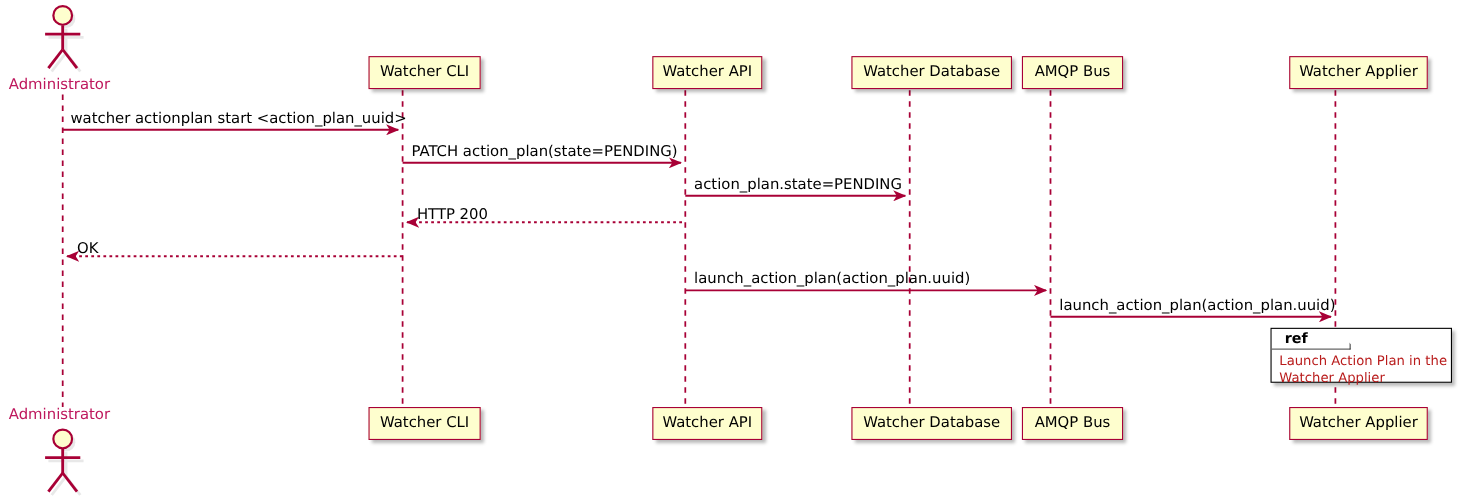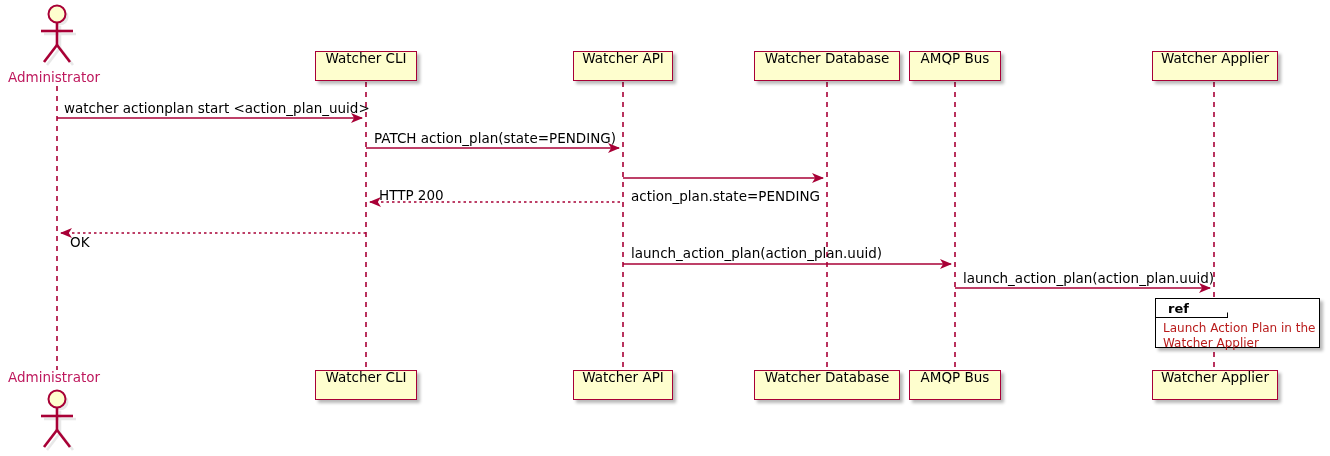--- a/index.html
+++ b/index.html
@@ -25,25 +25,27 @@
     height: 456px;
   }
   
   .pbox {
     position: absolute;
     background: #FEFECE;
     border: 1.5px solid #A80036;
     box-shadow: 3px 3px 3px rgba(0,0,0,0.28);
     box-sizing: border-box;
     display: flex;
+    align-items: center;
     justify-content: center;
     font-size: 13.5px;
     color: #000000;
     white-space: nowrap;
     line-height: 1;
+    margin-left: 20px;
   }
   .actor-label {
     position: absolute;
     font-size: 13.5px;
     color: #be185d;
     white-space: nowrap;
     line-height: 1;
   }
   
   .msg-label {
@@ -187,23 +189,23 @@
   </div>
   <div class="pbox" style="left:1152px; top:370px; width:126px; height:30px;">
     <span>Watcher Applier</span>
   </div>
 
   <div class="actor-label" style="left:8px; top:71px;">Administrator</div>
   <div class="actor-label" style="left:8px; top:371px;">Administrator</div>
 
   <div class="msg-label" style="left:374px; top:132px;">PATCH action_plan(state=PENDING)</div>
   <div class="msg-label" style="left:64px; top:102px;">watcher actionplan start &lt;action_plan_uuid&gt;</div>
-  <div class="msg-label" style="left:631px; top:162px;margin-top:28px;">action_plan.state=PENDING</div>
+  <div class="msg-label" style="left:631px; top:162px;">action_plan.state=PENDING</div>
   <div class="msg-label" style="left:379px; top:189px;">HTTP 200</div>
-  <div class="msg-label" style="left:70px; top:220px;margin-top:16px;">OK</div>
+  <div class="msg-label" style="left:70px; top:220px;">OK</div>
   <div class="msg-label" style="left:631px; top:247px;">launch_action_plan(action_plan.uuid)</div>
   <div class="msg-label" style="left:963px; top:272px;">launch_action_plan(action_plan.uuid)</div>
 
   <div class="ref-box" style="left:1155px; top:298px; width:165px; height:50px;padding-left:36px;">
     <div class="ref-tab"></div>
     <div class="ref-tab-label">ref</div>
     <div class="ref-text">Launch Action Plan in the
 Watcher Applier</div>
   </div>
 

